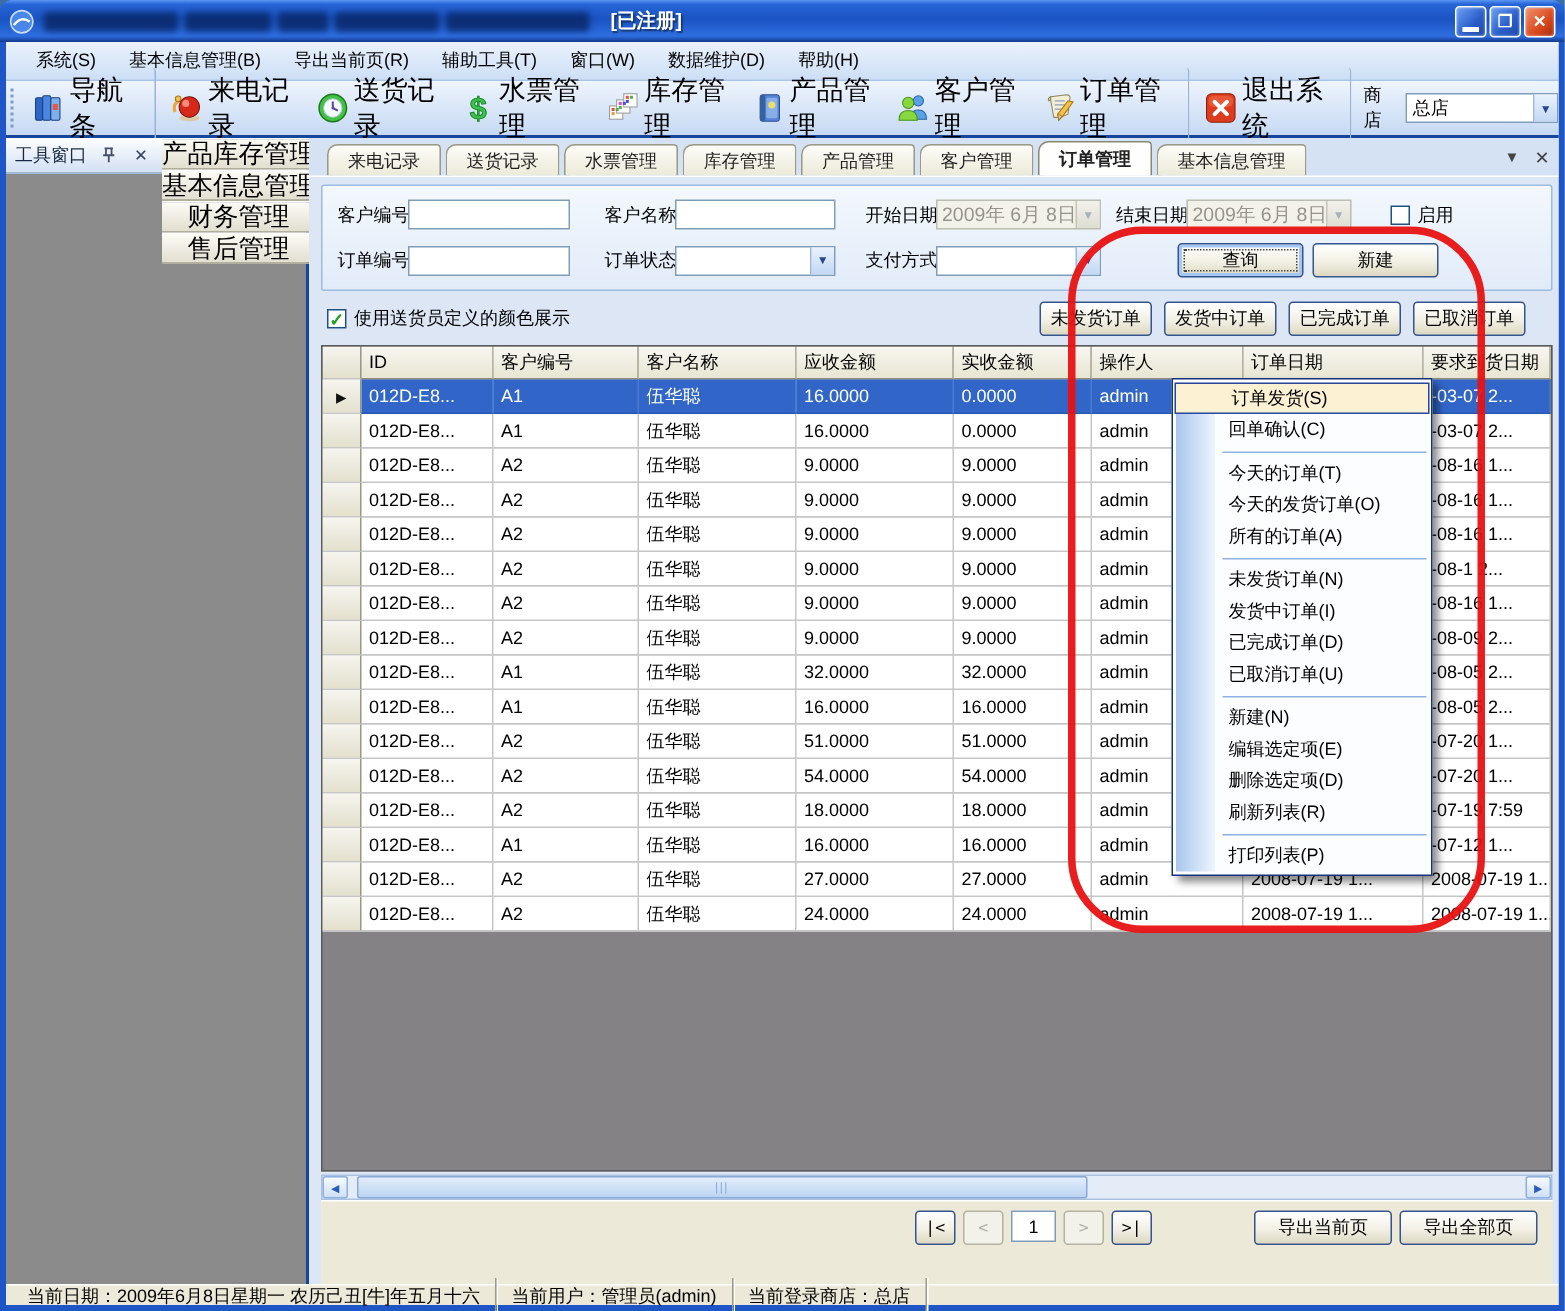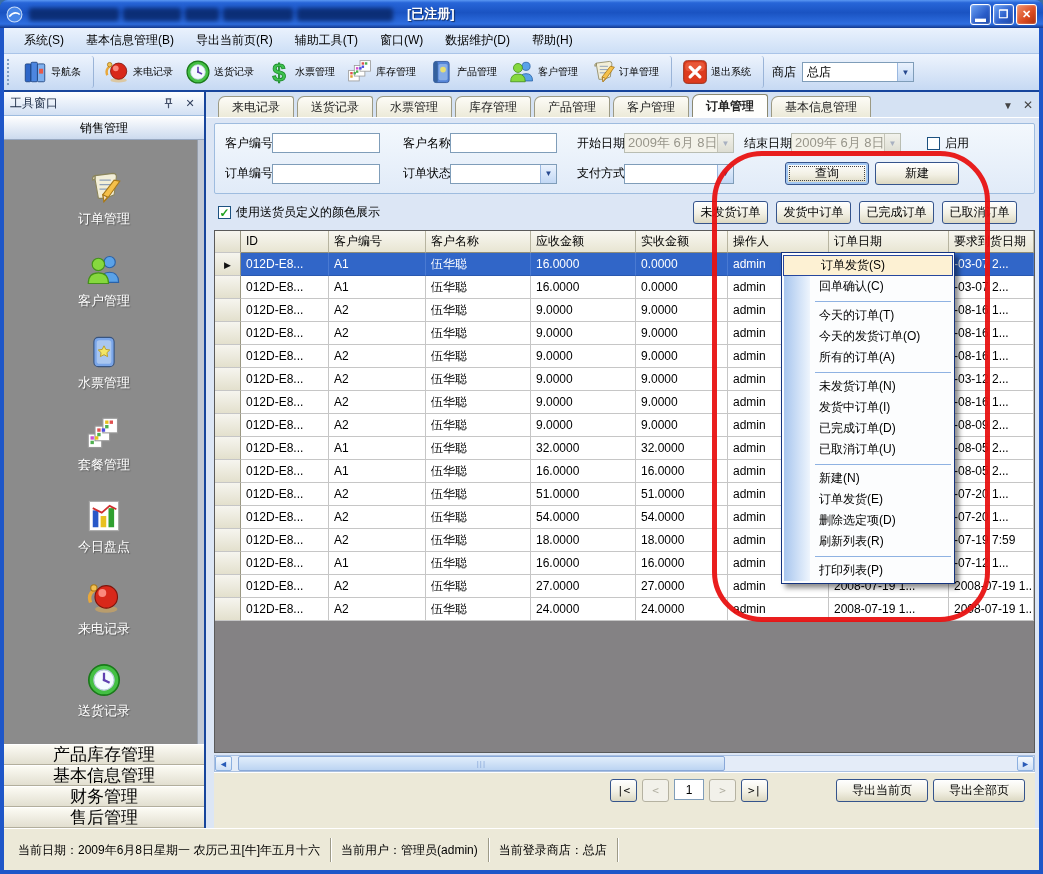--- a/index.html
+++ b/index.html
@@ -26,31 +26,31 @@
     background:linear-gradient(180deg,#eaf2fd,#cddff6);border-bottom:1px solid #aac4e8;}
   .menu-item{padding:3px 10px;}
   
   .toolbar{height:38px;flex:0 0 auto;display:flex;align-items:center;padding-left:3px;
     background:linear-gradient(180deg,#eef4fd,#c6d9f3);border-bottom:2px solid #17459c;}
   .grip{width:6px;height:26px;margin-right:3px;border-left:2px dotted #7f9dc0;}
   .tool-btn{display:flex;align-items:center;gap:3px;padding:3px 6px;border-radius:3px;}
   .tool-btn.group-end{border-right:1px solid #9ab4d8;margin-right:4px;padding-right:12px;}
   .t-icon{width:26px;height:26px;display:inline-flex;}
   .t-icon svg{width:100%;height:100%;}
-  .t-label{font-size:10px;}
+  .t-label{font-size:18px;}
   .shop{display:flex;align-items:center;gap:6px;margin-left:4px;}
   .combo{height:20px;border:1px solid #7f9db9;background:#fff;display:flex;align-items:center;}
   .combo .val{flex:1;padding:0 4px;overflow:hidden;white-space:nowrap;}
   .combo .arrow{width:16px;height:100%;flex:0 0 auto;display:flex;align-items:center;justify-content:center;
     font-size:8px;color:#26488e;background:linear-gradient(180deg,#eaf2fd,#c2d8f4);border-left:1px solid #9ab8e0;}
   .shop .combo{width:112px;align-items:flex-end;}
   
   .body-row{flex:1;display:flex;min-height:0;}
   
-  .sidebar{width:202px;flex:0 0 auto;display:flex;flex-direction:column;background:#8b8b8b;border-right:2px solid #17459c;}
+  .sidebar{width:202px;flex:0 0 auto;display:flex;flex-direction:row;background:#8b8b8b;border-right:2px solid #17459c;}
   .sb-title{height:24px;flex:0 0 auto;display:flex;align-items:center;padding:0 6px;gap:6px;
     background:linear-gradient(180deg,#fdfeff,#d2e0f3);border-bottom:1px solid #9ebcdf;color:#1a2a44;}
   .sb-title-label{flex:1;}
   .sb-tool{width:16px;height:16px;display:flex;align-items:center;justify-content:center;color:#33415e;font-size:11px;}
   .sb-group{height:24px;flex:0 0 auto;text-align:center;line-height:24px;
     background:linear-gradient(180deg,#ffffff,#ccdaee);border-bottom:1px solid #98a8c0;}
   .sb-items{flex:1;position:relative;display:flex;flex-direction:column;align-items:center;padding-top:30px;gap:24px;overflow:hidden;}
   .sb-items::after{content:"";position:absolute;top:0;right:0;bottom:0;width:6px;background:#cfd8e6;border-left:1px solid #9aa4b4;opacity:.8;}
   .sb-item{display:flex;flex-direction:column;align-items:center;gap:4px;}
   .sb-icon{width:36px;height:36px;}
@@ -114,21 +114,21 @@
   
   .pager{flex:0 0 auto;height:56px;background:#ece9d8;border-top:1px solid #fff;display:flex;align-items:flex-start;
     justify-content:flex-end;gap:5px;padding:6px 10px 0 0;}
   .pager .summary{line-height:24px;margin-right:12px;}
   .pg-btn{width:27px;height:23px;padding:0;font-family:"DejaVu Sans Mono",monospace;font-size:11px;}
   .pg-btn.disabled{border-color:#b5b2a1;color:#b0aea0;background:#f2f1ea;}
   .pg-input{width:30px;height:21px;border:1px solid #7f9db9;text-align:center;font:inherit;background:#fff;}
   .export-gap{width:58px;}
   .export-btn{width:92px;padding:0 2px;}
   
-  .statusbar{flex:0 0 auto;height:42px;background:#ece9d8;border-top:1px solid #fff;display:flex;align-items:center;padding:0 4px;}
+  .statusbar{flex:0 0 auto;height:14px;background:#ece9d8;border-top:1px solid #fff;display:flex;align-items:center;padding:0 4px;}
   .sb-seg{padding:0 10px;line-height:24px;border-right:1px solid #9d9a87;box-shadow:1px 0 0 #fff;white-space:nowrap;}
   
   .ctx{position:absolute;left:781px;top:252px;width:174px;background:#fcfdfe;border:1px solid #14337e;
     box-shadow:4px 4px 5px rgba(0,0,0,.45);padding:2px 0;z-index:50;}
   .ctx::before{content:"";position:absolute;left:2px;top:2px;bottom:2px;width:26px;
     background:linear-gradient(90deg,#a8c6ee,#eef5fd);}
   .ctx-item{position:relative;height:21px;line-height:20px;padding-left:37px;z-index:1;}
   .ctx-item.highlighted{background:#fdf1d3;border:1px solid #26479e;margin:0 1px;line-height:18px;}
   .ctx-item.separator{height:8px;}
   .ctx-item.separator::after{content:"";position:absolute;left:33px;right:3px;top:4px;border-top:1px solid #8fb2e2;}
@@ -313,21 +313,20 @@
       <div class="sidebar">
         <div class="sb-title">
           <span class="sb-title-label">工具窗口</span>
           <span class="sb-tool">
             <svg viewBox="0 0 14 14" width="13" height="13">
                 <path d="M4 2 h6 M5 2 v5 h4 V2 M3 7 h8 M7 7 v5" stroke="#44506a" stroke-width="1.3" fill="none"></path>
               </svg>
           </span>
           <span class="sb-tool">✕</span>
         </div>
-        <div class="sb-group">销售管理</div>
         <div class="sb-items">
 
             <div class="sb-item">
               <span class="sb-icon"><svg viewBox="0 0 32 32">
                   <path d="M8 5 L24 3 q3 0 3 3 L25 22 q-8 4 -14 3 L8 8 z" fill="#f2eed8" stroke="#8a845c"></path>
                   <path d="M8 5 q-3 1 -2 4 l2 -1 z" fill="#d8d2b0" stroke="#8a845c"></path>
                   <path d="M12 9 h10 M12 13 h10 M12 17 h8" stroke="#8fa0b8" stroke-width="1.2" fill="none"></path>
                   <path d="M30 10 L20 24 l-4 4 l-1 -6 L25 9 z" fill="#f5c04a" stroke="#a87818"></path>
                   <path d="M16 28 l-1 -6 l4 2 z" fill="#f0ddc0" stroke="#a87818"></path>
                 </svg></span>
@@ -564,21 +563,21 @@
 
                 <div class="grid-row">
                   <div class="cell sel"></div>
                   <div class="cell">012D-E8...</div>
                   <div class="cell">A2</div>
                   <div class="cell">伍华聪</div>
                   <div class="cell">9.0000</div>
                   <div class="cell">9.0000</div>
                   <div class="cell">admin</div>
                   <div class="cell"></div>
-                  <div class="cell">-03-12 2...</div>
+                  <div class="cell">-08-1 2...</div>
                 </div>
 
                 <div class="grid-row">
                   <div class="cell sel"></div>
                   <div class="cell">012D-E8...</div>
                   <div class="cell">A2</div>
                   <div class="cell">伍华聪</div>
                   <div class="cell">9.0000</div>
                   <div class="cell">9.0000</div>
                   <div class="cell">admin</div>
@@ -774,21 +773,21 @@
 
       <div class="ctx-item separator">
         
       </div>
 
       <div class="ctx-item">
         <span class="ctx-label">新建(N)</span>
       </div>
 
       <div class="ctx-item">
-        <span class="ctx-label">订单发货(E)</span>
+        <span class="ctx-label">编辑选定项(E)</span>
       </div>
 
       <div class="ctx-item">
         <span class="ctx-label">删除选定项(D)</span>
       </div>
 
       <div class="ctx-item">
         <span class="ctx-label">刷新列表(R)</span>
       </div>
 

